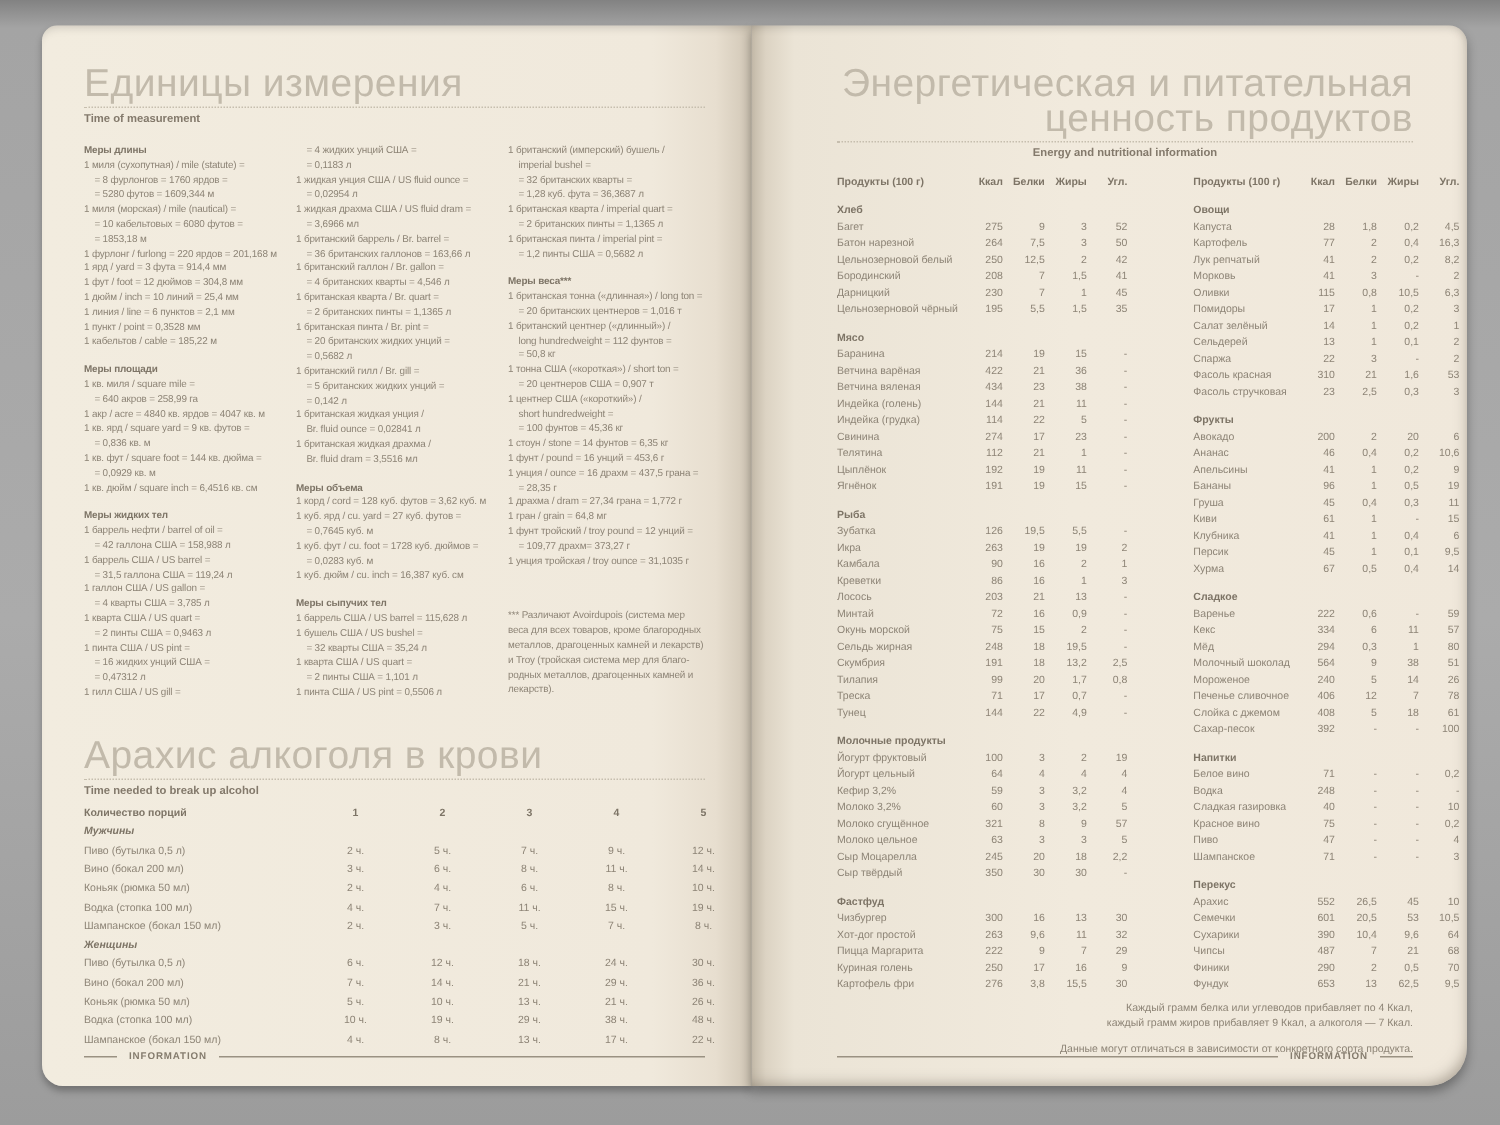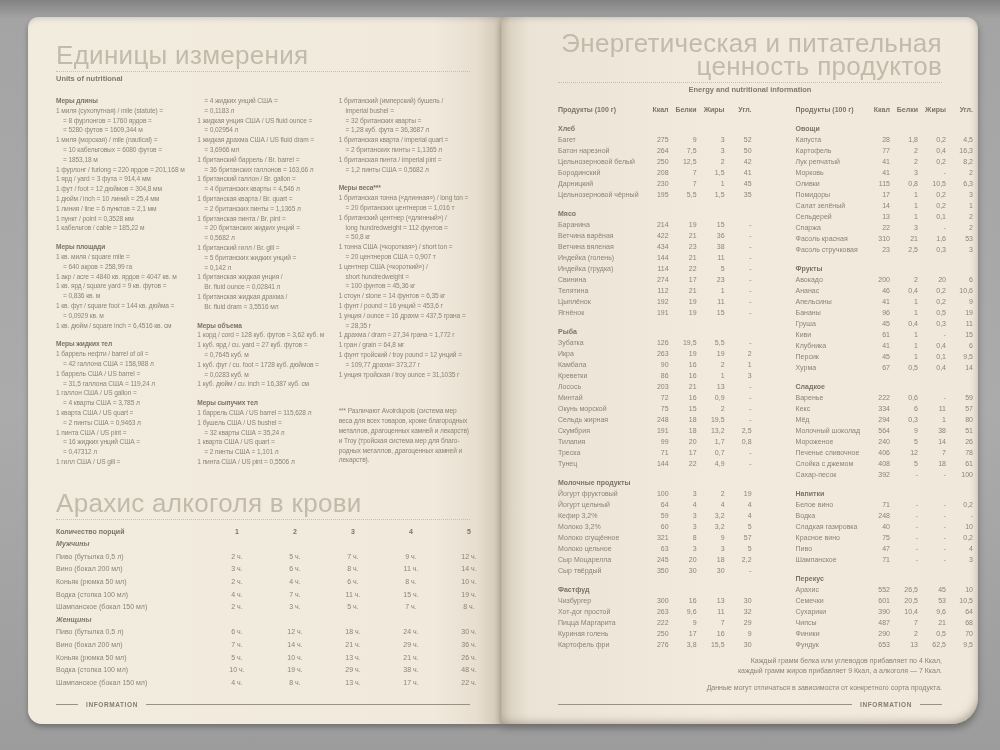--- a/index.html
+++ b/index.html
@@ -7,21 +7,21 @@
     background:linear-gradient(180deg,#828282 0%,#a4a4a4 2.5%,#ababab 55%,#9c9c9c 100%);}
   .spread{position:relative;width:1000px;height:750px;}
   .page{position:absolute;top:17px;height:707px;box-sizing:border-box;}
   .page-left{left:28px;width:473px;border-radius:10px 0 0 14px;
     background:linear-gradient(90deg,#f2ecdf 0%,#f0e9dc 86%,#e7decf 95%,#d0c6b5 100%);
     box-shadow:0 3px 5px rgba(0,0,0,.28), inset 0 5px 7px -5px rgba(0,0,0,.22);}
   .page-right{left:501px;width:477px;border-radius:0 12px 26px 0;
     background:linear-gradient(90deg,#c3b9a8 0%,#dcd3c3 2%,#ebe4d6 6%,#f1eadd 45%,#f0e8db 100%);
     box-shadow:0 4px 7px rgba(0,0,0,.32), inset 0 5px 7px -5px rgba(0,0,0,.22), inset -5px -7px 9px -6px rgba(110,100,85,.5);}
   .inner{position:absolute;inset:0;padding:27px 31px 0 28px;box-sizing:border-box;}
-  .page-right .inner{padding:15px 36px 0 57px;}
+  .page-right .inner{padding:27px 36px 0 57px;}
 
   .page-title{margin:0;font-size:26px;font-weight:400;color:#c2baab;letter-spacing:.3px;
     line-height:23px;padding-bottom:4px;border-bottom:1px dotted #c6beae;}
   .page-right .page-title{text-align:right;}
   .subtitle{font-size:7.5px;font-weight:700;color:#83796b;margin-top:3px;line-height:8px;}
   .page-right .subtitle{text-align:center;}
 
   
   .units-grid{display:grid;grid-template-columns:1fr 1fr 1fr;column-gap:10px;margin-top:13px;
     font-size:6.6px;line-height:9.8px;color:#8d8476;letter-spacing:-.1px;}
@@ -62,21 +62,21 @@
   .footer .word{padding:0 8px;}
 </style>
 </head>
 <body>
 
 <div class="spread">
 
   <div class="page page-left">
     <div class="inner">
       <h1 class="page-title">Единицы измерения</h1>
-      <div class="subtitle">Units of nutritional</div>
+      <div class="subtitle">Time of measurement</div>
       <div class="units-grid" id="units-grid">
           <div class="units-col">
             <div class="unit-block">
               <div class="unit-heading">Меры длины</div>
               <div class="unit-line">1 миля (сухопутная) / mile (statute) =</div>
               <div class="unit-line">    = 8 фурлонгов = 1760 ярдов =</div>
               <div class="unit-line">    = 5280 футов = 1609,344 м</div>
               <div class="unit-line">1 миля (морская) / mile (nautical) =</div>
               <div class="unit-line">    = 10 кабельтовых = 6080 футов =</div>
               <div class="unit-line">    = 1853,18 м</div>
@@ -197,20 +197,21 @@
               <div class="unit-line">веса для всех товаров, кроме благородных</div>
               <div class="unit-line">металлов, драгоценных камней и лекарств)</div>
               <div class="unit-line">и Troy (тройская система мер для благо-</div>
               <div class="unit-line">родных металлов, драгоценных камней и</div>
               <div class="unit-line">лекарств).</div>
             </div>
           </div>
         </div>
 
       <h1 class="page-title alc-title">Арахис алкоголя в крови</h1>
+      <div class="subtitle">Time needed to break up alcohol</div>
       <div class="alc-table" id="alc-table">
           <div class="alc-row alc-header">
             <span class="label">Количество порций</span>
             <span class="num">1</span>
             <span class="num">2</span>
             <span class="num">3</span>
             <span class="num">4</span>
             <span class="num">5</span>
           </div>
           <div class="alc-group">Мужчины</div>

